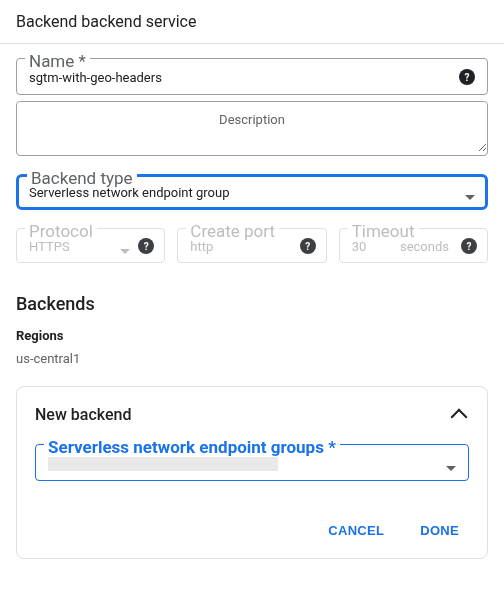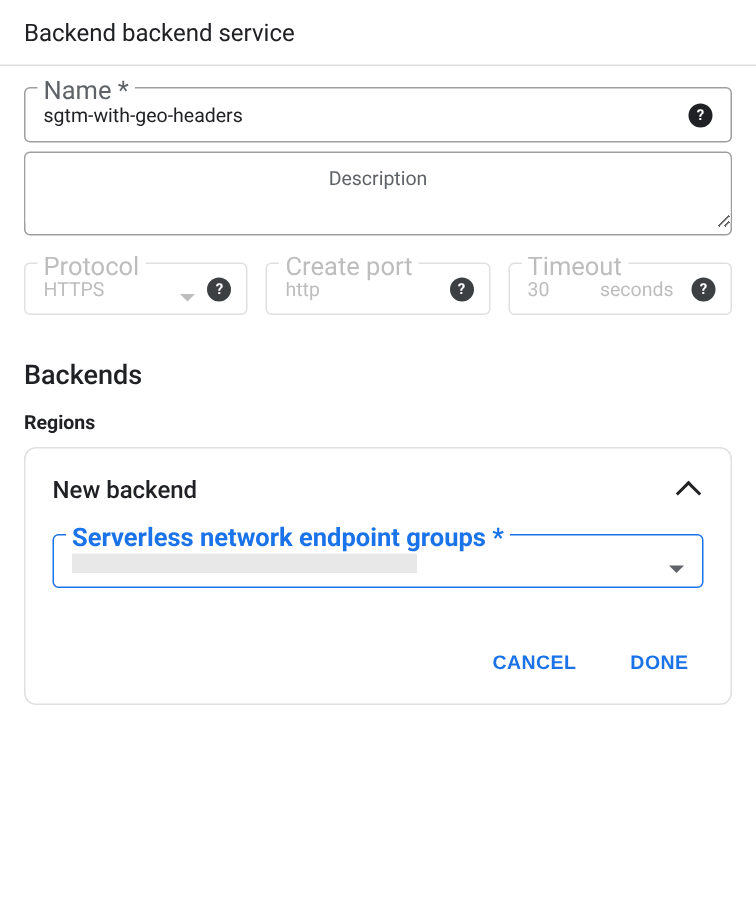--- a/index.html
+++ b/index.html
@@ -182,20 +182,27 @@
     <div class="field-row">
       <input class="field-input" value="sgtm-with-geo-headers" style="">
       <span class="help-icon">?</span>
     </div>
   </div>
 
   <div class="textarea-wrap">
     <textarea class="textarea" placeholder="Description" style=""></textarea>
   </div>
 
+  <div class="field-wrap highlight">
+    <span class="field-label">Backend type</span>
+    <div class="field-row">
+      <span class="field-text">Serverless network endpoint group</span>
+      <span class="caret"></span>
+    </div>
+  </div>
 
   <div class="row3">
     <div class="field-wrap disabled">
       <span class="field-label">Protocol</span>
       <div class="field-row">
         <span class="field-text">HTTPS</span>
         <span class="caret"></span>
         <span class="help-icon grey">?</span>
       </div>
     </div>
@@ -211,20 +218,21 @@
       <div class="field-row">
         <span class="field-text">30</span>
         <span class="unit">seconds</span>
         <span class="help-icon grey">?</span>
       </div>
     </div>
   </div>
 
   <h3 class="section-title">Backends</h3>
   <div class="subhead">Regions</div>
+  <div class="region-text">us-central1</div>
 
   <div class="panel">
     <div class="panel-head">
       <span class="panel-title">New backend</span>
       <span class="chev"></span>
     </div>
 
     <div class="field-wrap sub">
       <span class="field-label blue">
         <span>Serverless network endpoint groups</span> <span>*</span>

